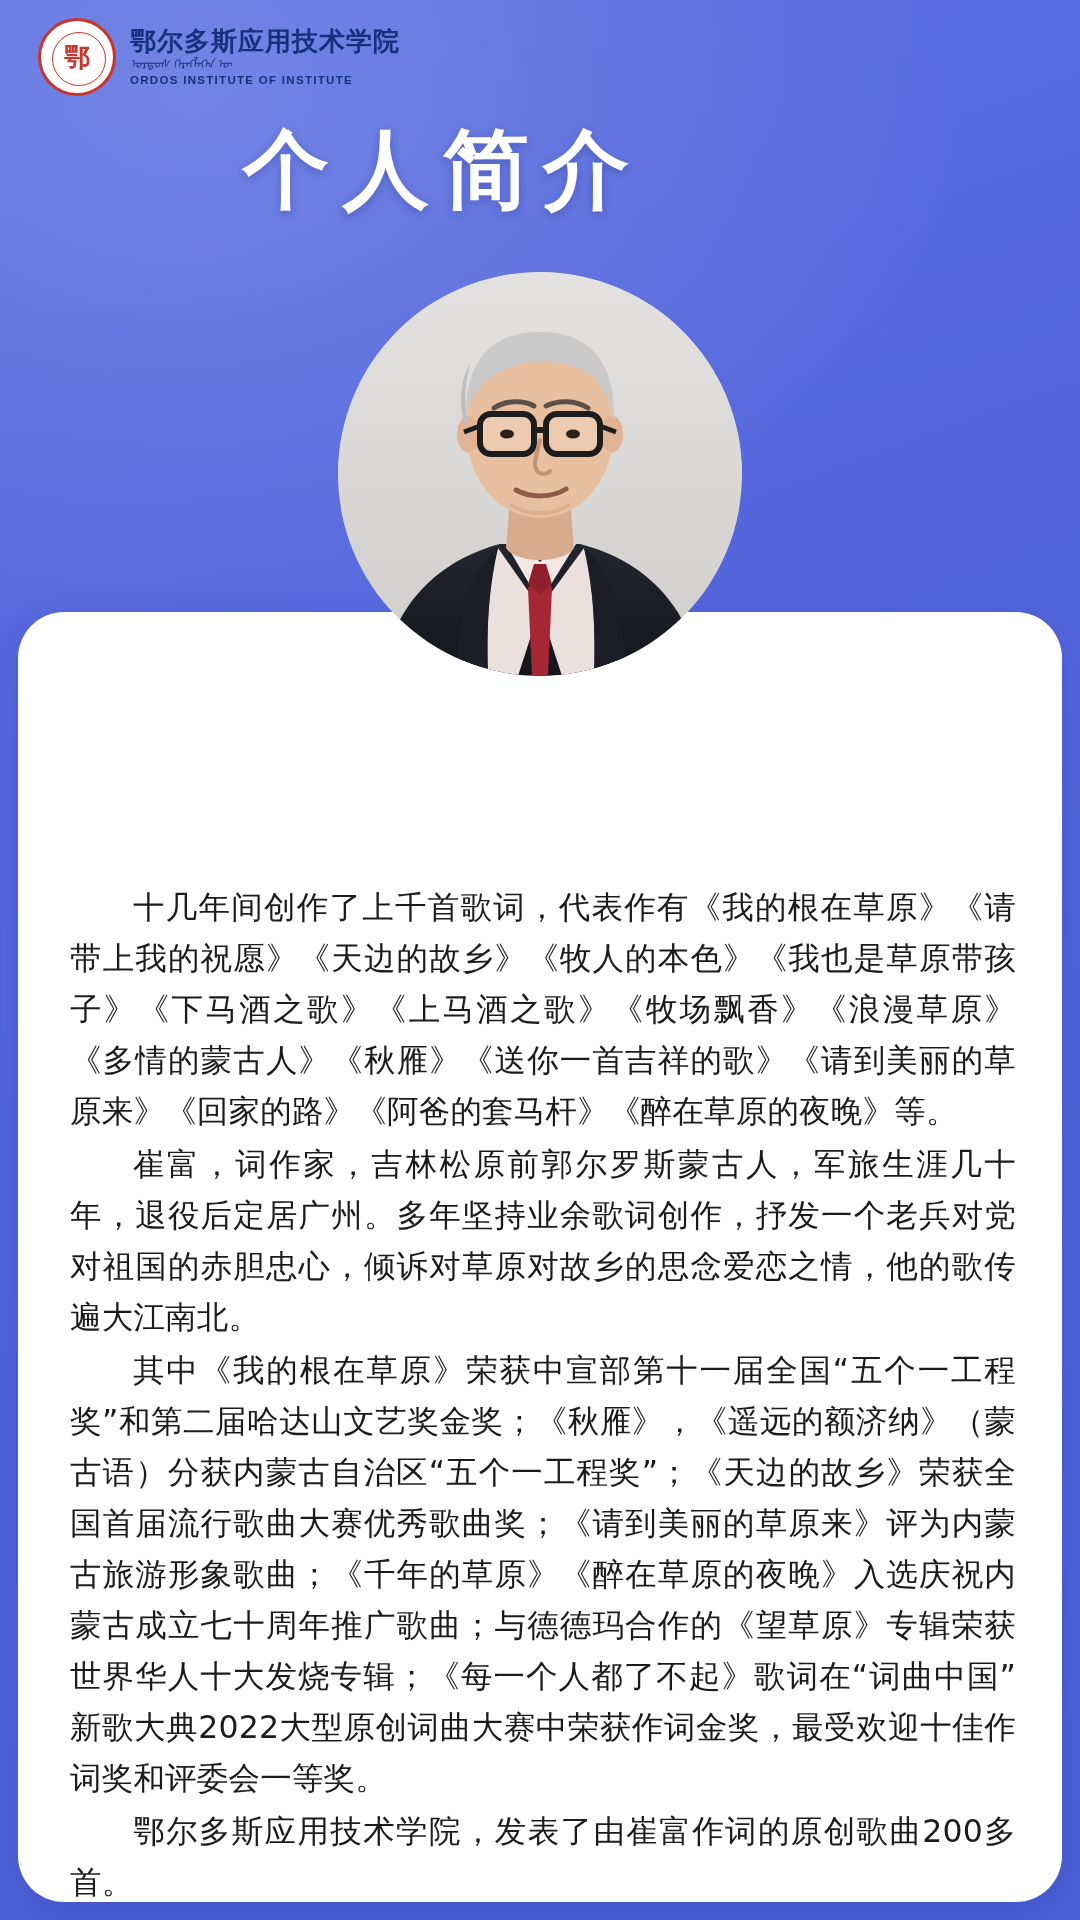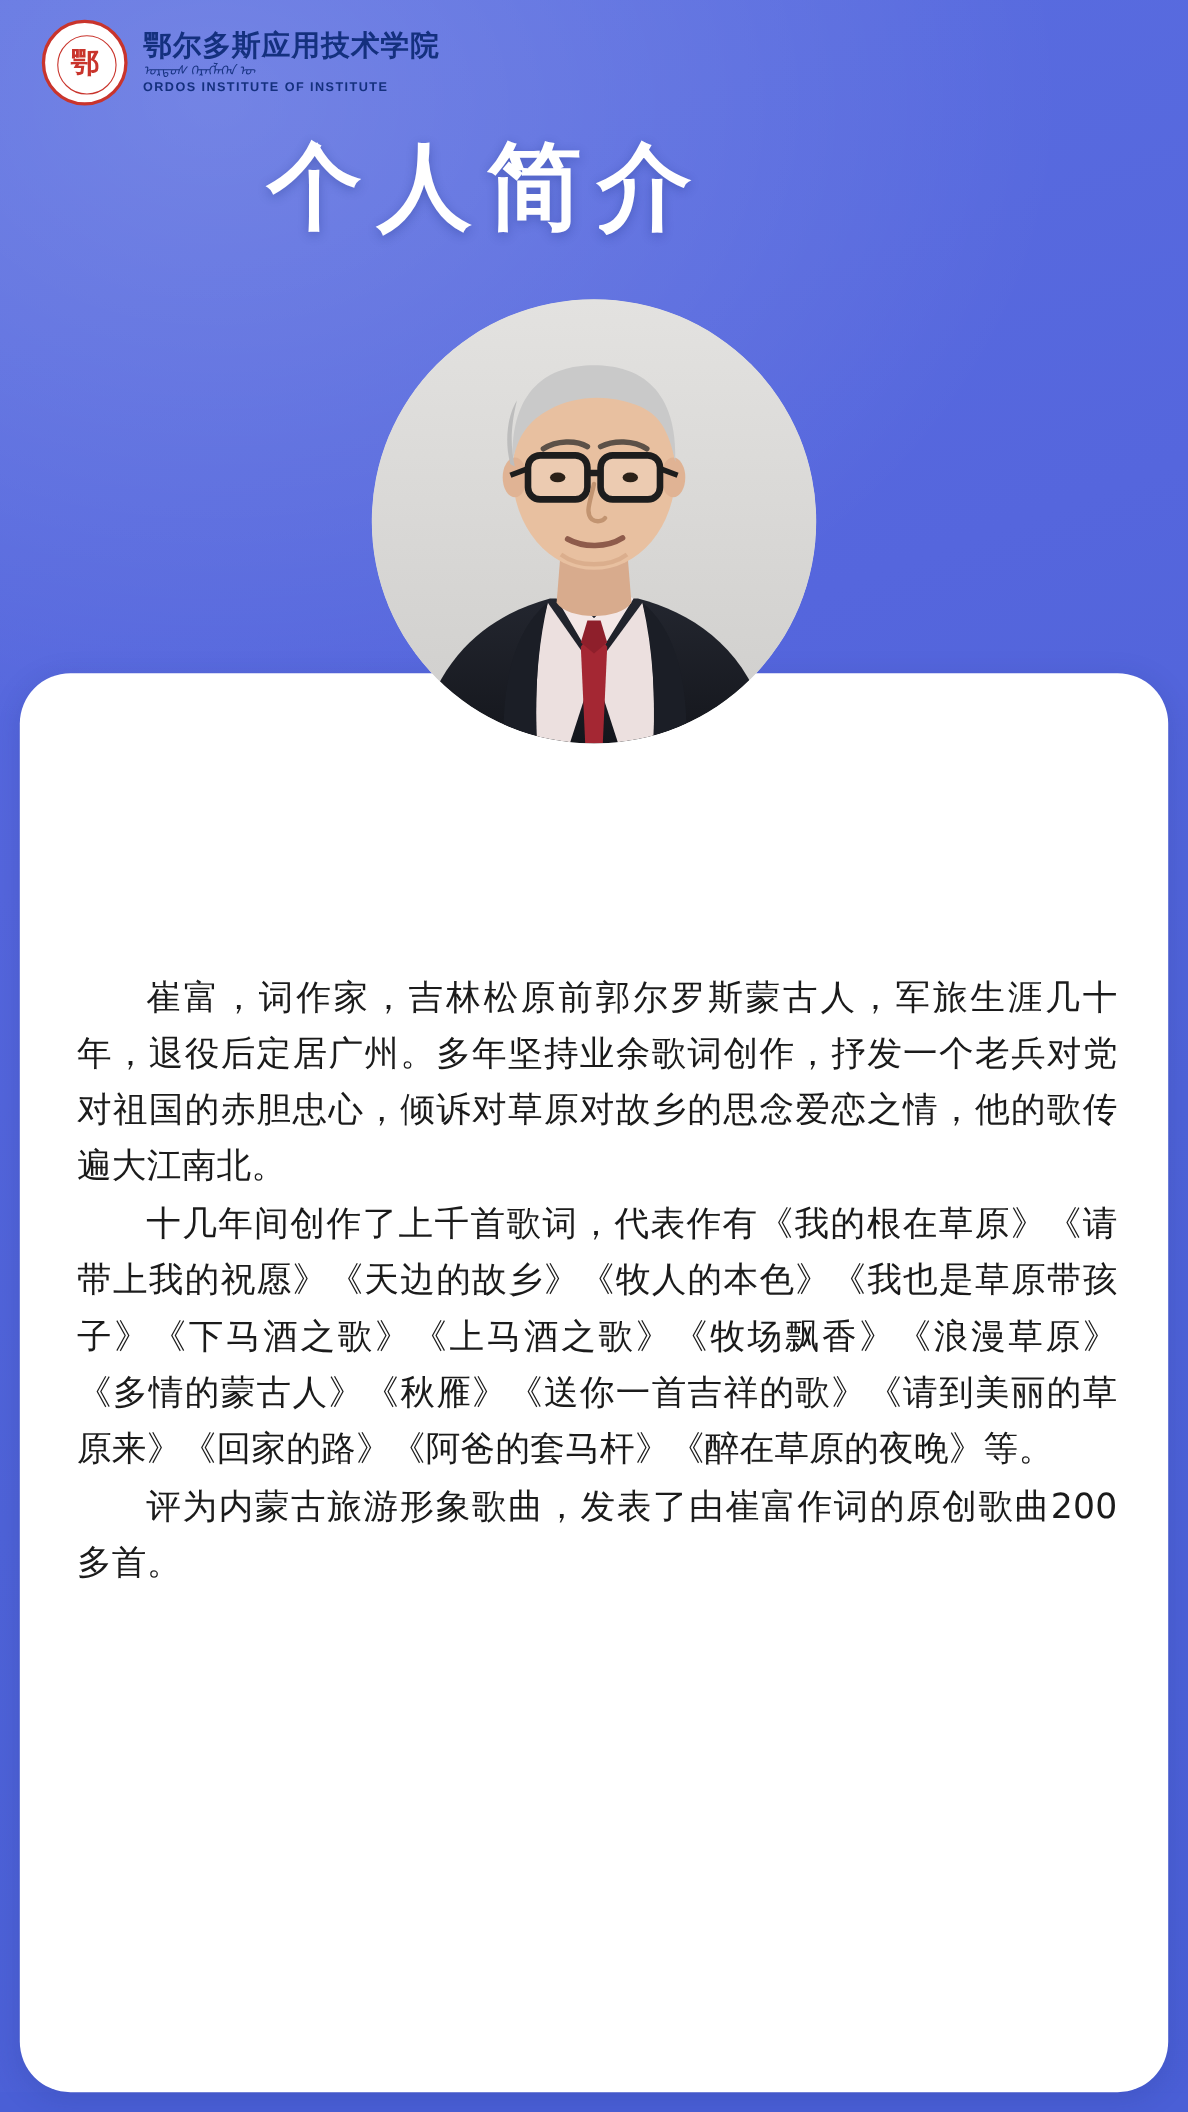--- a/index.html
+++ b/index.html
@@ -247,20 +247,21 @@
 
         <path d="M178 218 C192 226 214 226 228 217" stroke="#8e5b4b" stroke-width="5" fill="none" stroke-linecap="round"></path>
 
         <path d="M172 232 C188 244 216 244 232 232" stroke="#d5a684" stroke-width="4" fill="none" opacity="0.7"></path>
       </g>
     </svg>
   </div>
 
   <div class="card">
     <div class="card-body">
+      <p>十几年间创作了上千首歌词，代表作有《我的根在草原》《请带上我的祝愿》《天边的故乡》《牧人的本色》《我也是草原带孩子》《下马酒之歌》《上马酒之歌》《牧场飘香》《浪漫草原》《多情的蒙古人》《秋雁》《送你一首吉祥的歌》《请到美丽的草原来》《回家的路》《阿爸的套马杆》《醉在草原的夜晚》等。</p>
       <p>崔富，词作家，吉林松原前郭尔罗斯蒙古人，军旅生涯几十年，退役后定居广州。多年坚持业余歌词创作，抒发一个老兵对党对祖国的赤胆忠心，倾诉对草原对故乡的思念爱恋之情，他的歌传遍大江南北。</p>
-      <p>十几年间创作了上千首歌词，代表作有《我的根在草原》《请带上我的祝愿》《天边的故乡》《牧人的本色》《我也是草原带孩子》《下马酒之歌》《上马酒之歌》《牧场飘香》《浪漫草原》《多情的蒙古人》《秋雁》《送你一首吉祥的歌》《请到美丽的草原来》《回家的路》《阿爸的套马杆》《醉在草原的夜晚》等。</p>
-      <p>评为内蒙古旅游形象歌曲，发表了由崔富作词的原创歌曲200多首。</p>
+      <p>其中《我的根在草原》荣获中宣部第十一届全国“五个一工程奖”和第二届哈达山文艺奖金奖；《秋雁》，《遥远的额济纳》（蒙古语）分获内蒙古自治区“五个一工程奖”；《天边的故乡》荣获全国首届流行歌曲大赛优秀歌曲奖；《请到美丽的草原来》评为内蒙古旅游形象歌曲；《千年的草原》《醉在草原的夜晚》入选庆祝内蒙古成立七十周年推广歌曲；与德德玛合作的《望草原》专辑荣获世界华人十大发烧专辑；《每一个人都了不起》歌词在“词曲中国”新歌大典2022大型原创词曲大赛中荣获作词金奖，最受欢迎十佳作词奖和评委会一等奖。</p>
+      <p>鄂尔多斯应用技术学院，发表了由崔富作词的原创歌曲200多首。</p>
     </div>
   </div>
 
   <div class="bottom-strip"></div>
 </div>
 
 </body></html>

